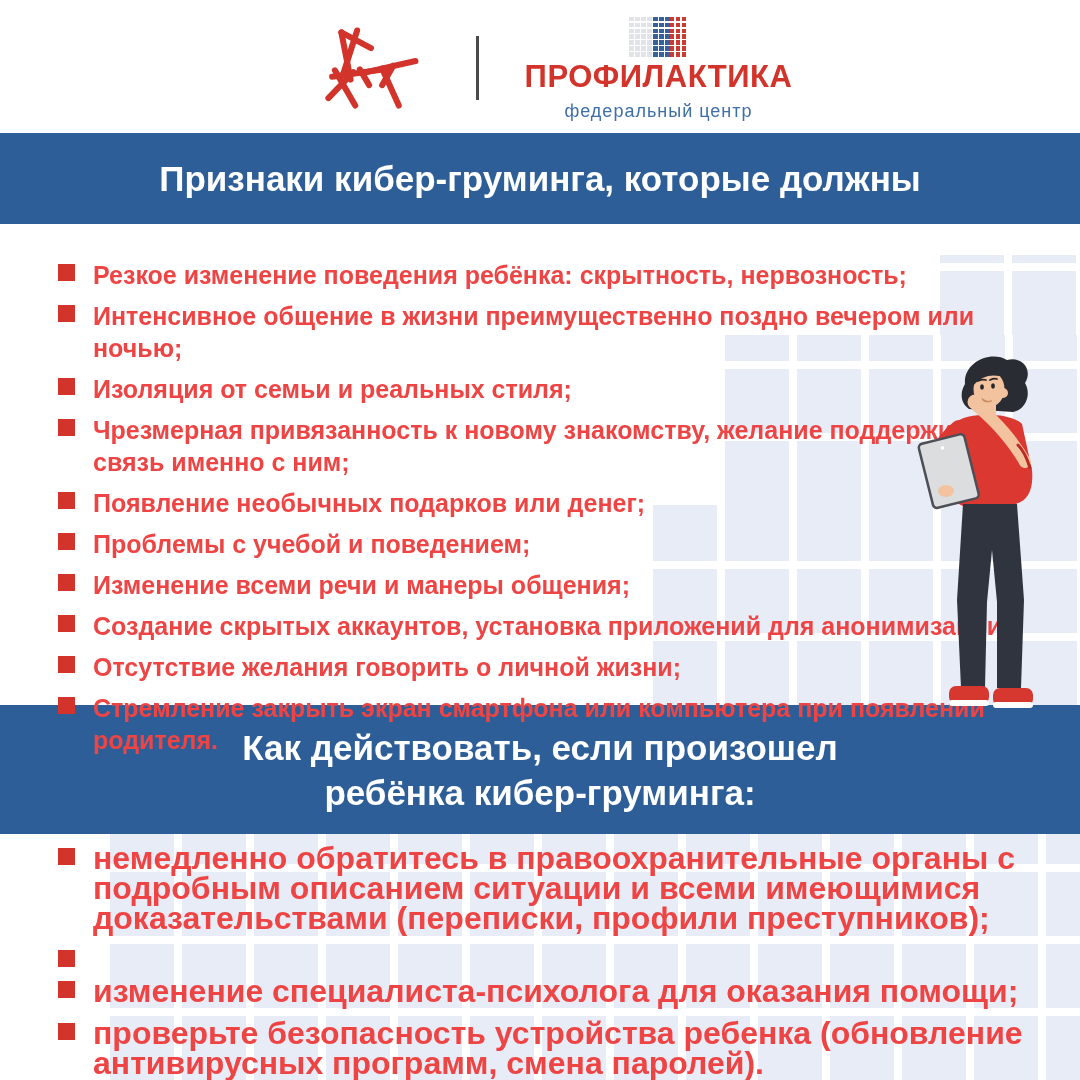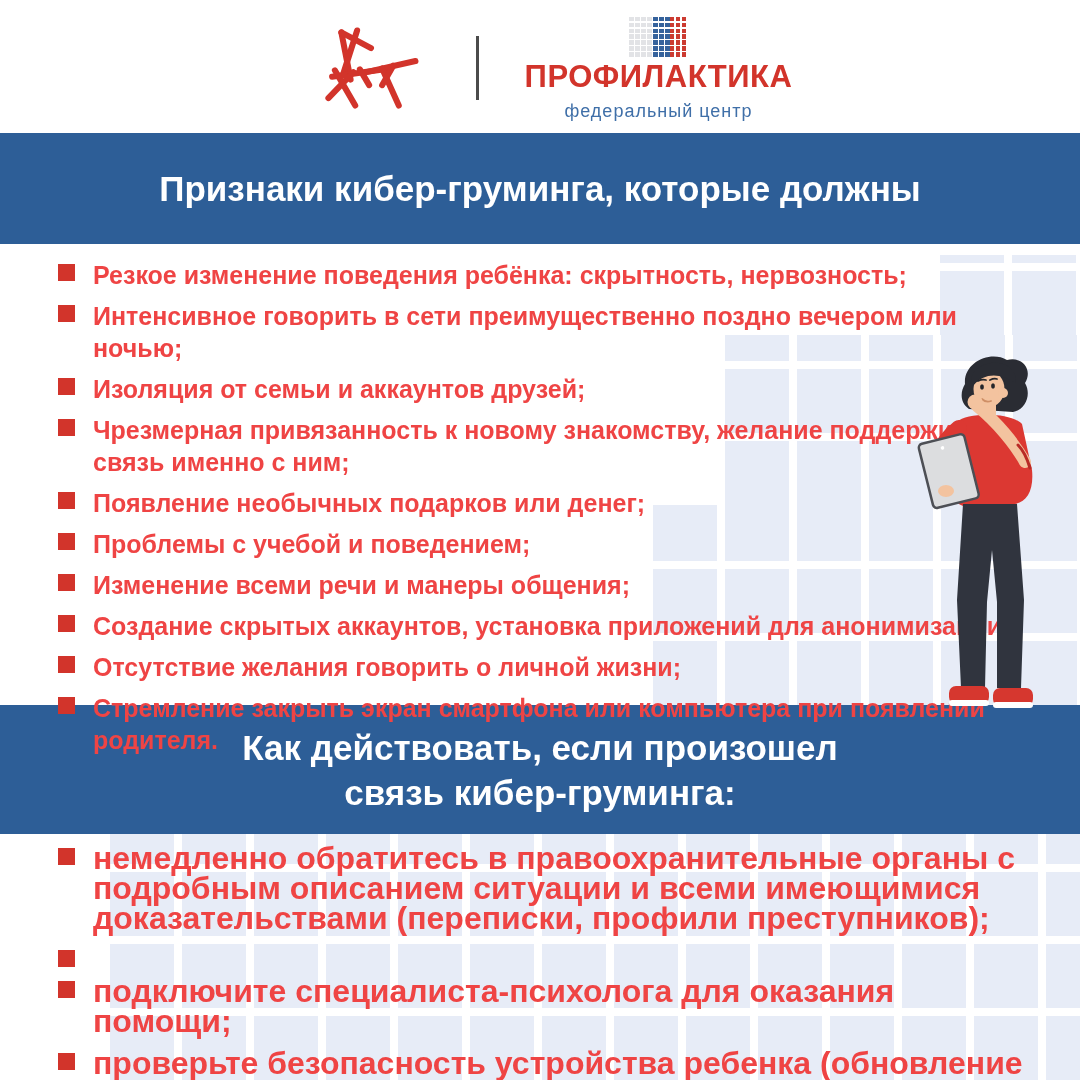--- a/index.html
+++ b/index.html
@@ -44,21 +44,21 @@
   .brand-subtitle{
     font-size:18px;color:#3f6fa8;letter-spacing:1px;margin-top:8px;
   }
 
   
   .banner{
     position:absolute;left:0;width:1080px;z-index:1;background:#2d5e97;color:#ffffff;
     display:flex;flex-direction:column;justify-content:center;text-align:center;
     font-weight:bold;font-size:35px;line-height:45px;
   }
-  .banner-1{top:133px;height:111px;}
+  .banner-1{top:133px;height:91px;}
   .banner-2{top:705px;height:129px;}
 
   
   .list{position:absolute;z-index:2;left:58px;}
   .list-1{top:256px;width:992px;font-size:25px;line-height:32px;}
   .list-2{top:840px;width:986px;font-size:32px;line-height:30px;}
   .item{display:flex;gap:15px;}
   .list-1 .item{margin-bottom:3px;}
   .list-2 .item{margin-bottom:6px;}
   .bullet{width:17px;height:17px;background:#d2342b;margin-top:8px;flex:0 0 auto;}
@@ -106,25 +106,25 @@
     <span>Признаки кибер-груминга, которые должны</span>
   </div>
 
   <div class="list list-1">
     <div class="item">
         <span class="bullet"></span>
         <p>Резкое изменение поведения ребёнка: скрытность, нервозность;</p>
       </div>
     <div class="item">
         <span class="bullet"></span>
-        <p>Интенсивное говорить в сети преимущественно поздно вечером или ночью;</p>
-      </div>
-    <div class="item">
-        <span class="bullet"></span>
-        <p>Изоляция от семьи и аккаунтов друзей;</p>
+        <p>Интенсивное общение в жизни преимущественно поздно вечером или ночью;</p>
+      </div>
+    <div class="item">
+        <span class="bullet"></span>
+        <p>Изоляция от семьи и реальных стиля;</p>
       </div>
     <div class="item">
         <span class="bullet"></span>
         <p>Чрезмерная привязанность к новому знакомству, желание поддерживать связь именно с ним;</p>
       </div>
     <div class="item">
         <span class="bullet"></span>
         <p>Появление необычных подарков или денег;</p>
       </div>
     <div class="item">
@@ -144,34 +144,34 @@
         <p>Отсутствие желания говорить о личной жизни;</p>
       </div>
     <div class="item">
         <span class="bullet"></span>
         <p>Стремление закрыть экран смартфона или компьютера при появлении родителя.</p>
       </div>
   </div>
 
   <div class="banner banner-2">
     <span>Как действовать, если произошел</span>
-    <span>связь кибер-груминга:</span>
+    <span>ребёнка кибер-груминга:</span>
   </div>
 
   <div class="list list-2">
     <div class="item">
         <span class="bullet"></span>
         <p>немедленно обратитесь в правоохранительные органы с подробным описанием ситуации и всеми имеющимися доказательствами (переписки, профили преступников);</p>
       </div>
     <div class="item">
         <span class="bullet"></span>
       </div>
     <div class="item">
         <span class="bullet"></span>
-        <p>подключите специалиста-психолога для оказания помощи;</p>
+        <p>изменение специалиста-психолога для оказания помощи;</p>
       </div>
     <div class="item">
         <span class="bullet"></span>
         <p>проверьте безопасность устройства ребенка (обновление антивирусных программ, смена паролей).</p>
       </div>
   </div>
 
   <svg class="person-svg" viewBox="0 0 175 368">
 
     <path d="M60,34 C58,12 86,0 102,10 C118,6 128,20 120,33 C127,45 120,60 108,62 L64,59 C55,53 55,42 60,34 Z" fill="#2a2c33"></path>

